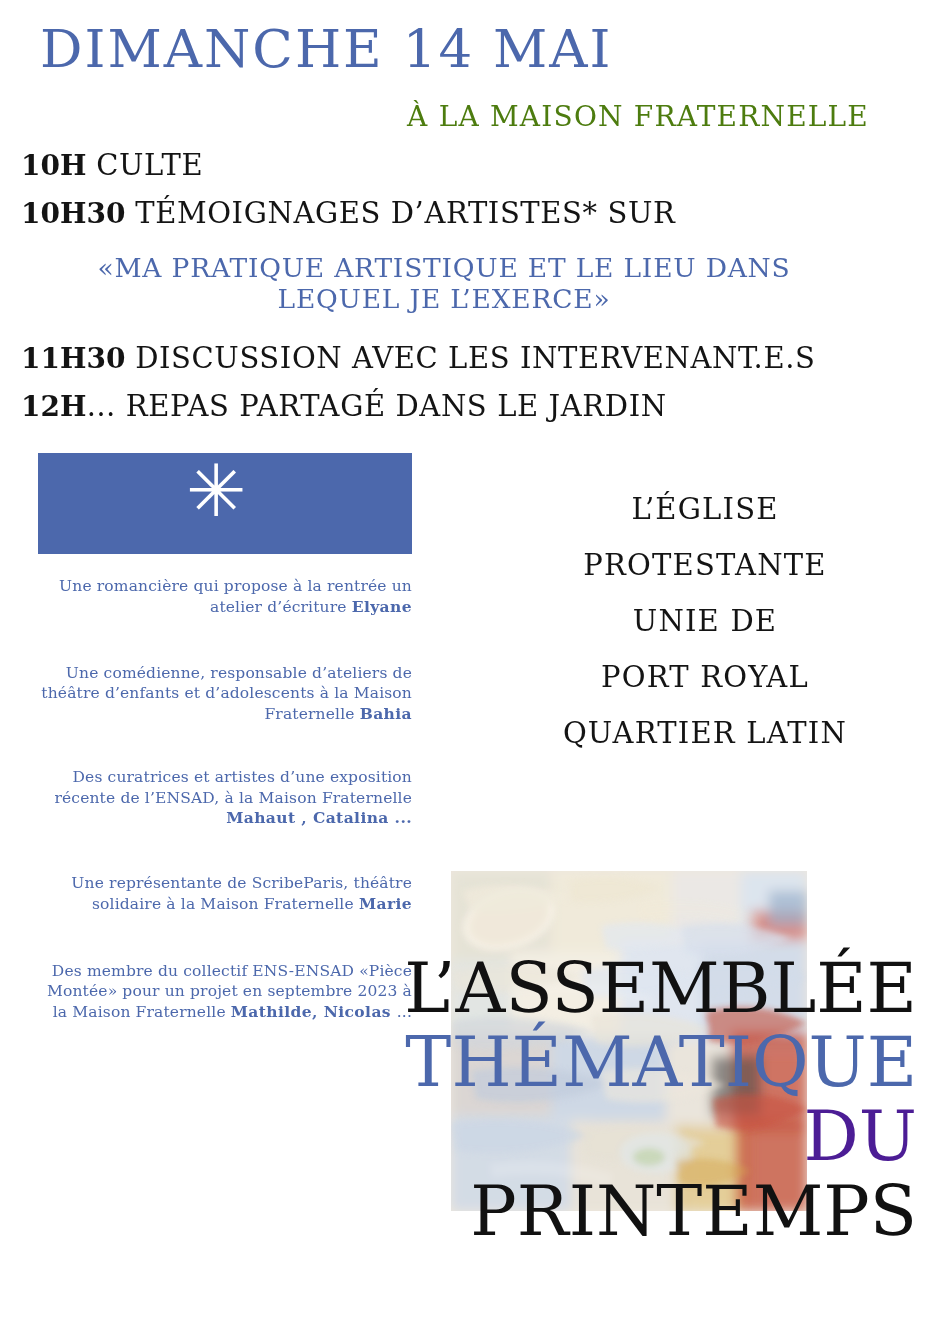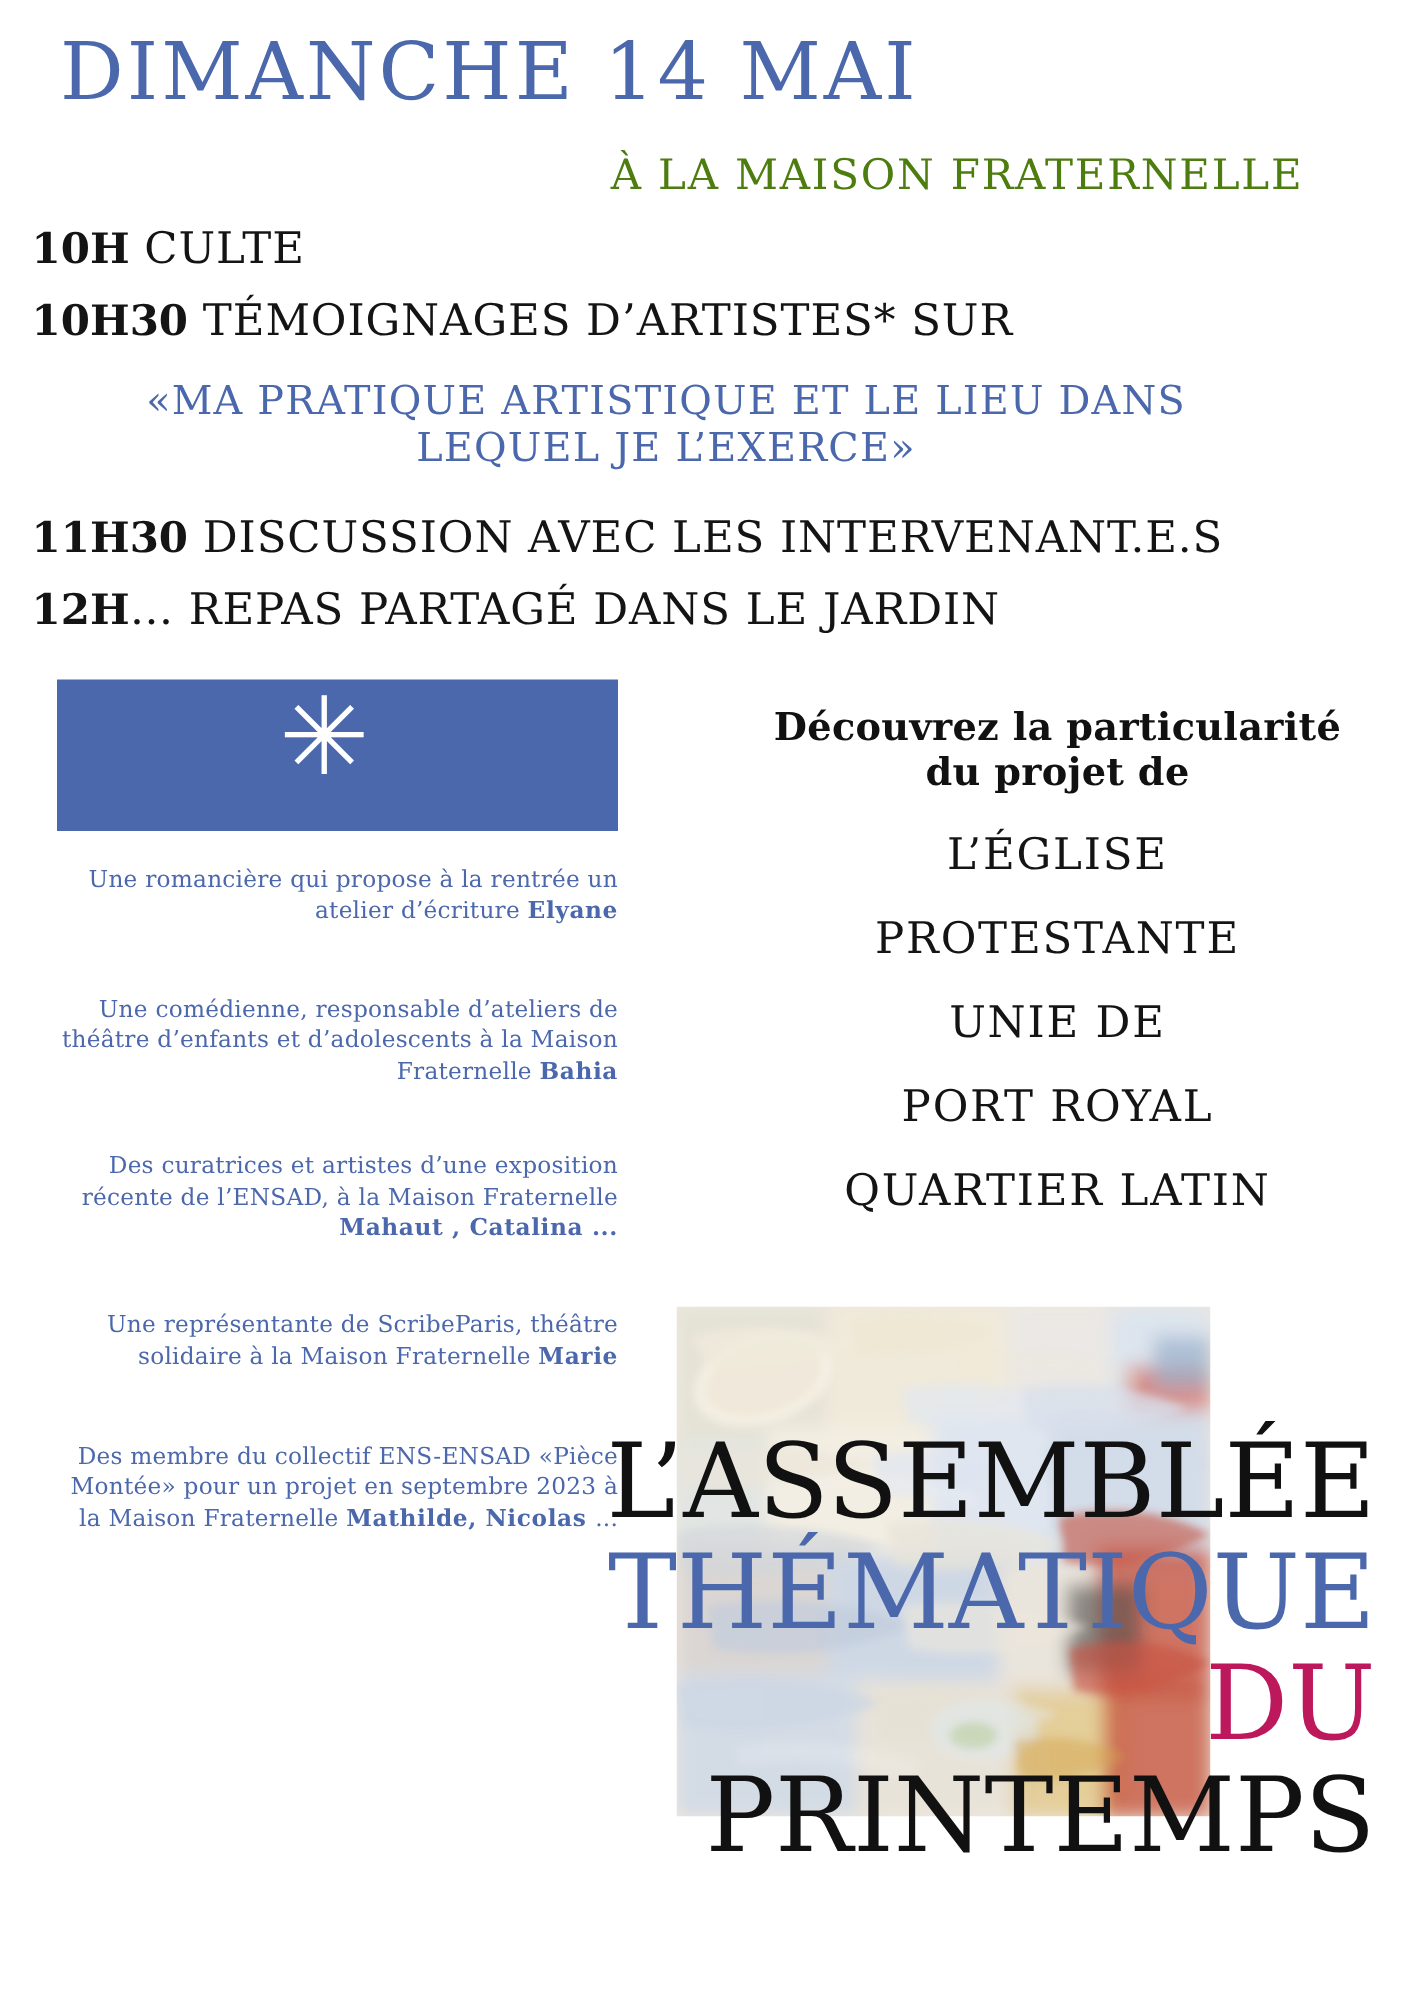--- a/index.html
+++ b/index.html
@@ -166,21 +166,21 @@
     font-weight: 400;
     line-height: 0.96;
   }
   .bt-line {
     display: block;
     white-space: nowrap;
     letter-spacing: 0px;
   }
   .bt1 { font-size: 69px; color: #111111; }
   .bt2 { font-size: 69px; color: #4C68AC; margin-top: 8px; }
-  .bt3 { font-size: 69px; color: #be185d; margin-top: 8px; }
+  .bt3 { font-size: 69px; color: #4c1d95; margin-top: 8px; }
   .bt4 { font-size: 69px; color: #111111; margin-top: 8px; }
 </style>
 </head>
 <body>
 
 <div class="poster">
 
   <div class="date-title">DIMANCHE 14 MAI</div>
   <div class="venue">À LA MAISON FRATERNELLE</div>
 
@@ -213,21 +213,20 @@
       <span>Une représentante de ScribeParis, théâtre solidaire à la Maison Fraternelle </span><b>Marie</b>
     </div>
 
     <div class="artist-entry" style="margin-top:46px;">
       <span>Des membre du collectif ENS-ENSAD «Pièce Montée» pour un projet en septembre 2023 à la Maison Fraternelle </span><b>Mathilde, Nicolas </b><span>...</span>
     </div>
 
   </div>
 
   <div class="right-col">
-    <div class="discover-head">Découvrez la particularité du projet de</div>
     <div class="church-line">L’ÉGLISE</div>
     <div class="church-line">PROTESTANTE</div>
     <div class="church-line">UNIE DE</div>
     <div class="church-line">PORT ROYAL</div>
     <div class="church-line">QUARTIER LATIN</div>
   </div>
 
   <div class="painting">
     <svg width="356" height="340" viewBox="0 0 356 340" xmlns="http://www.w3.org/2000/svg">
       <defs>

